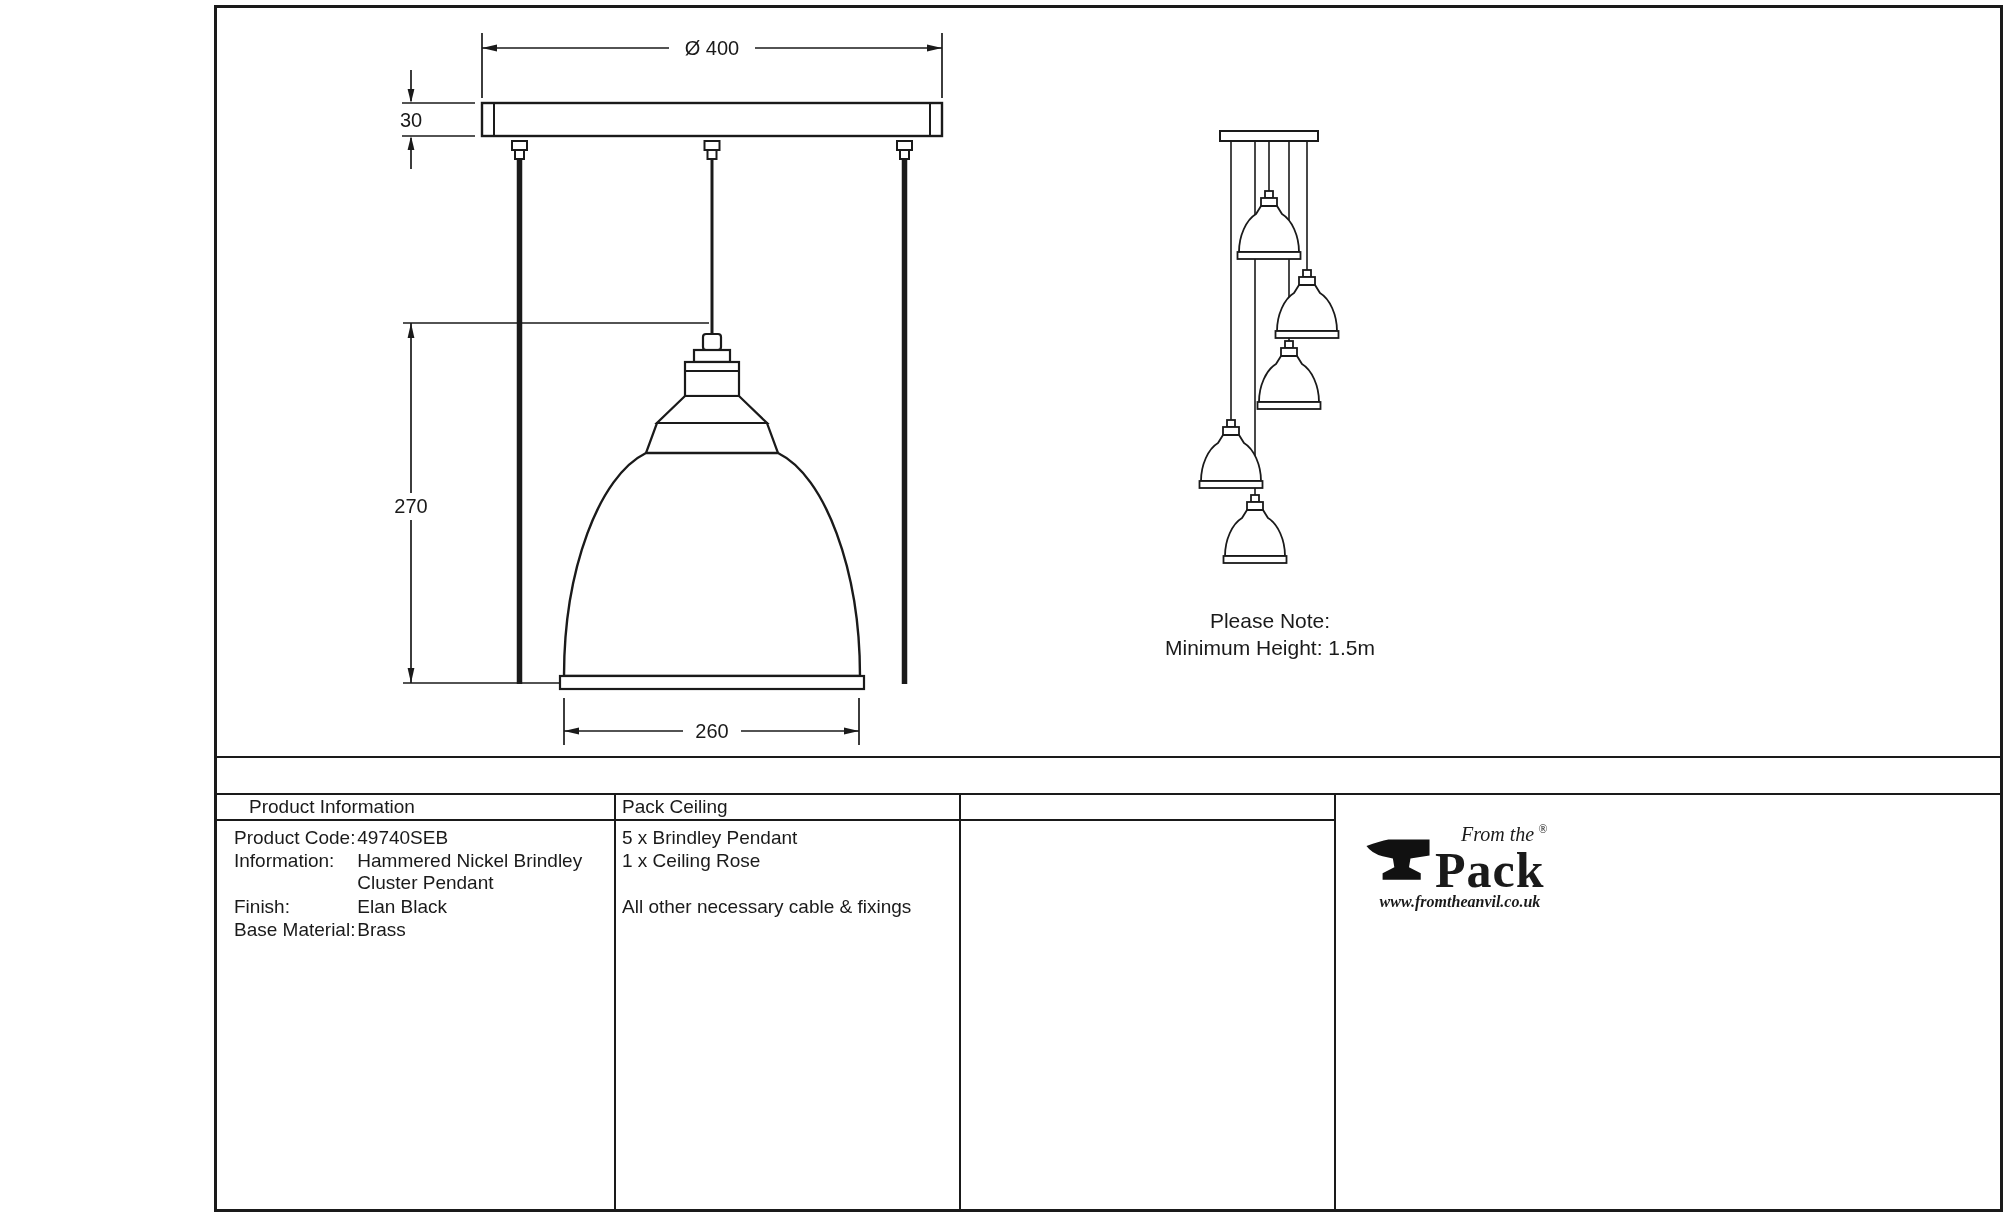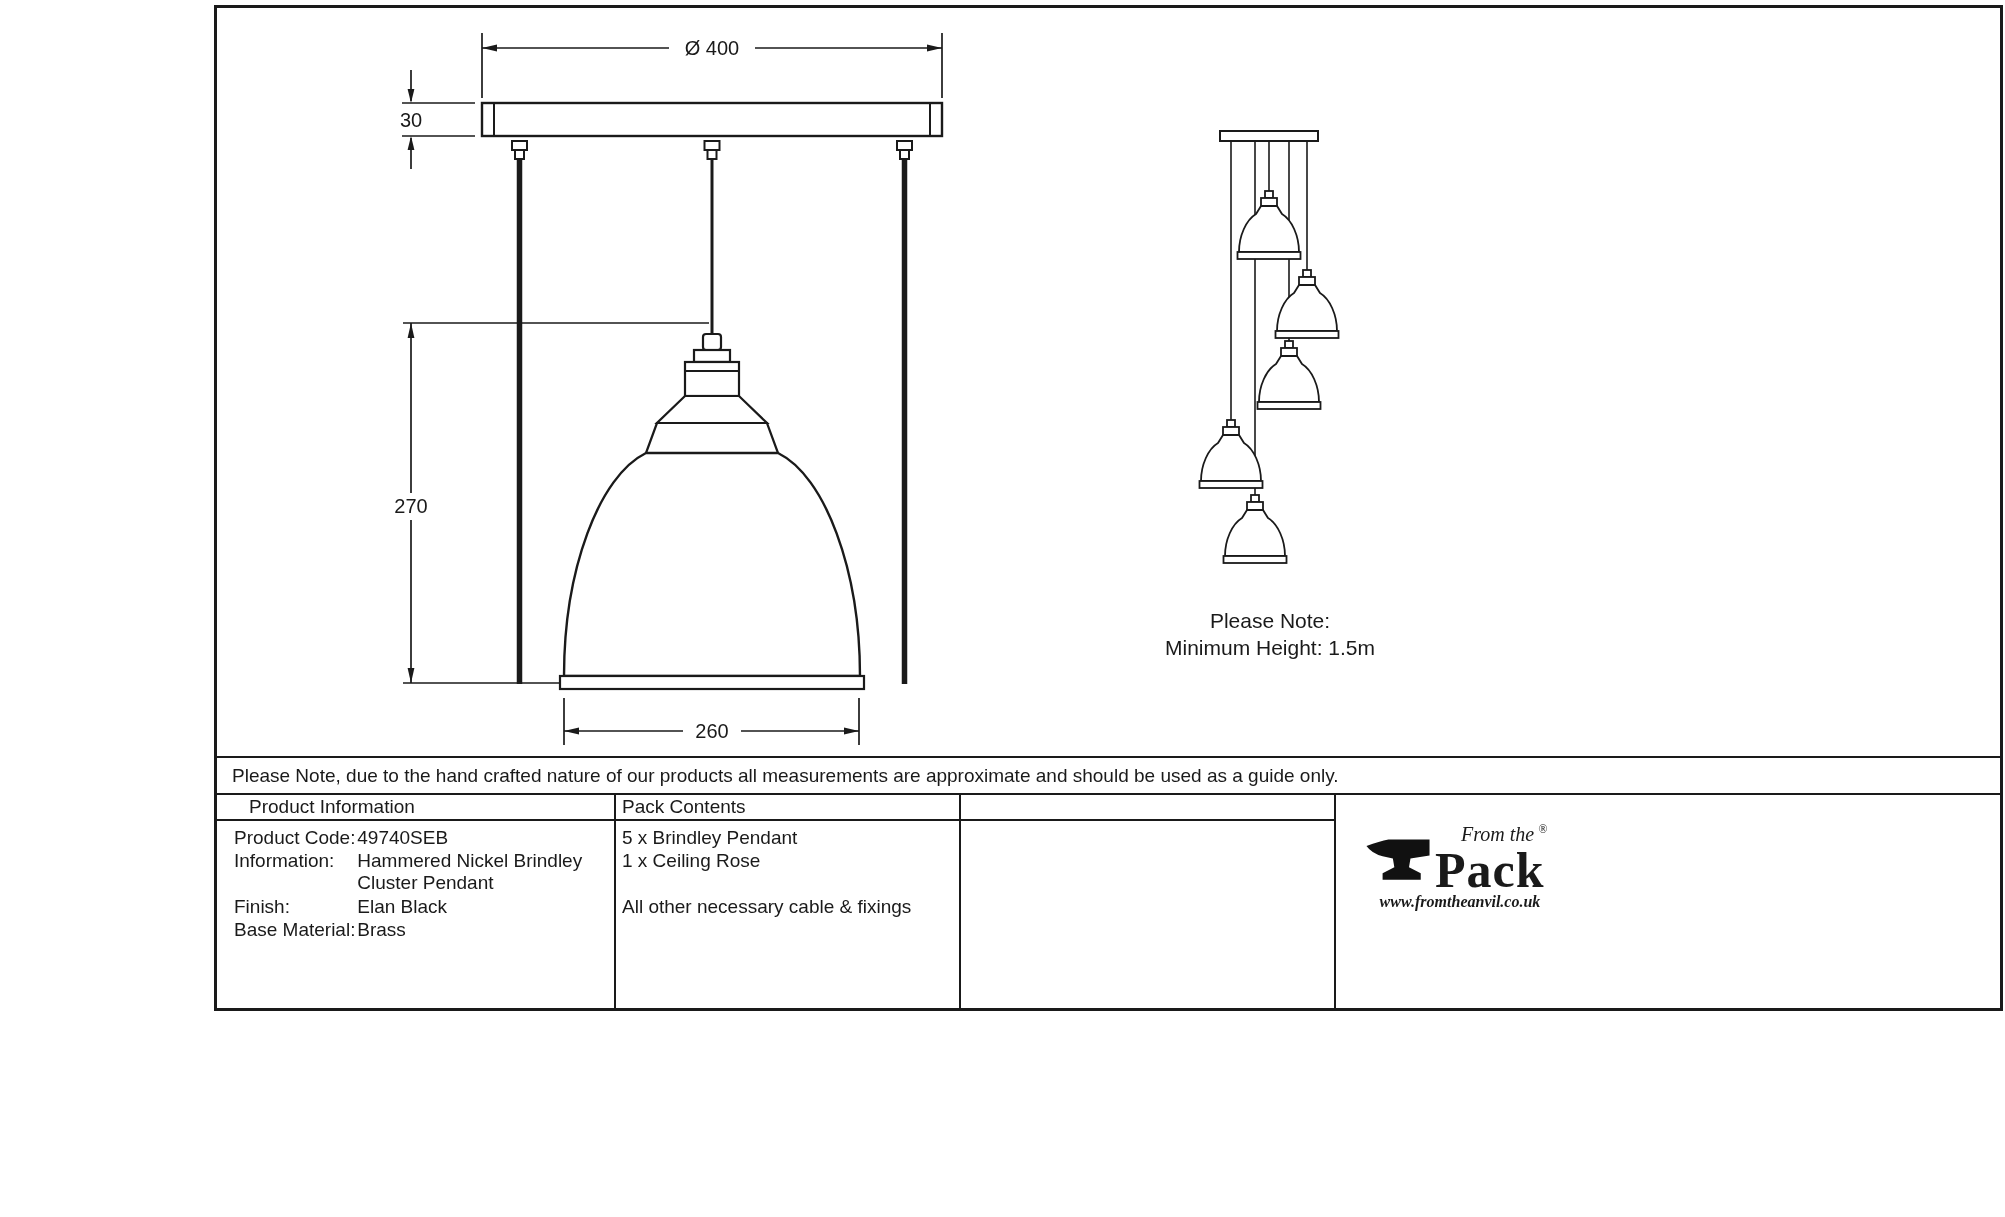--- a/index.html
+++ b/index.html
@@ -6,21 +6,21 @@
   html, body { overflow: hidden; }
   body {
     width: 2005px; height: 1217px;
     background: #ffffff;
     font-family: "Liberation Sans", sans-serif;
     color: #1a1a1a;
     position: relative;
   }
   .frame {
     position: absolute; left: 214px; top: 5px;
-    width: 1789px; height: 1006px;
+    width: 1789px; height: 1207px;
     border: 3px solid #1a1a1a;
     background: #fff;
     overflow: hidden;
   }
   .drawing { position: absolute; left: 0; top: 0; }
 
   .hline { position: absolute; left: 0; width: 100%; height: 2px; background: #1a1a1a; }
   .hline.partial { width: 1117px; }
   .vline { position: absolute; width: 2px; bottom: 0; background: #1a1a1a; }
 
@@ -178,30 +178,29 @@
         <use href="#mini-pendant" x="1014" y="412"></use>
         <use href="#mini-pendant" x="1038" y="487"></use>
       </g>
 
       <text class="note-text" x="1053" y="620" stroke="none">Please Note:</text>
       <text class="note-text" x="1053" y="647" stroke="none">Minimum Height: 1.5m</text>
     </g>
   </svg>
 
   <div class="hline" style="top:748px"></div>
-  <div class="disclaimer">Please Note, due to the hand crafted nature of our products all measurements are approximate and should be used as a guide only.</div>
 
   <div class="hline" style="top:785px"></div>
   <div class="hline partial" style="top:811px"></div>
   <div class="vline" style="left:397px; top:785px"></div>
   <div class="vline" style="left:742px; top:785px"></div>
   <div class="vline" style="left:1117px; top:785px"></div>
 
   <div class="th" style="left:32px">Product Information</div>
-  <div class="th" style="left:405px">Pack Contents</div>
+  <div class="th" style="left:405px">Pack Ceiling</div>
 
   <div class="info-row" style="top:819px">
     <span class="info-label">Product Code:</span>
     <span class="info-value">49740SEB</span>
   </div>
   <div class="info-row" style="top:842px">
     <span class="info-label">Information:</span>
     <span class="info-value">Hammered Nickel Brindley</span>
   </div>
   <div class="info-row" style="top:864px">

